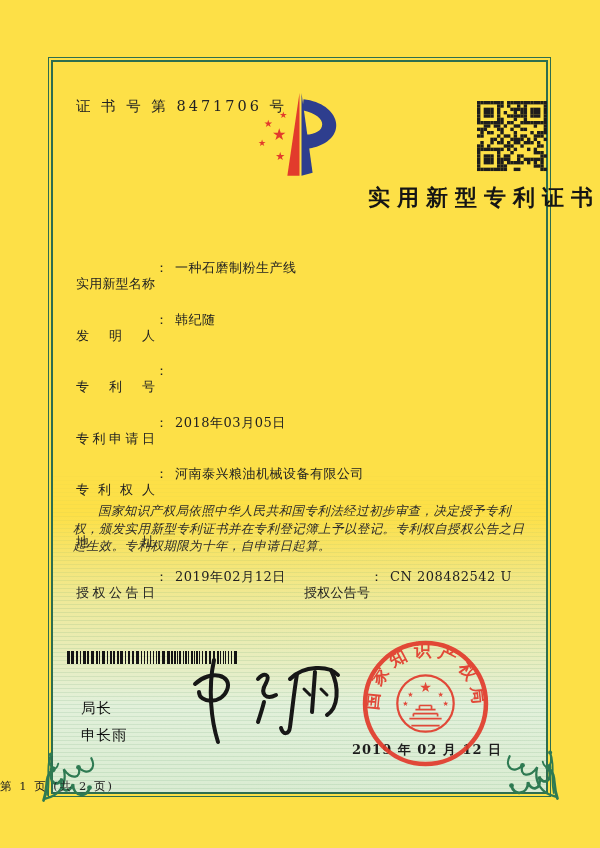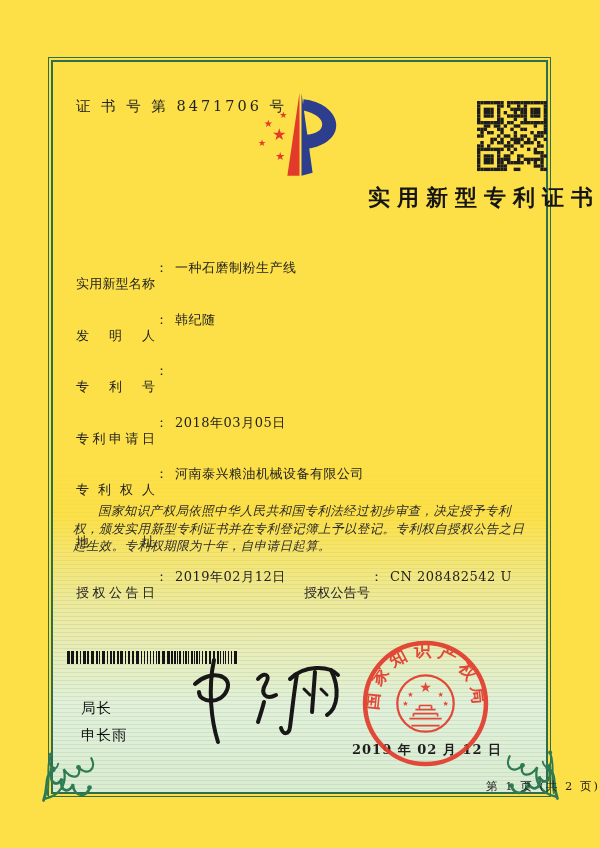--- a/index.html
+++ b/index.html
@@ -48,21 +48,21 @@
   .barcode div { position:absolute; top:0; bottom:0; background:#141414; }
 
   .signer { position:absolute; left:81px; top:695px; font-size:14.5px; line-height:27px; color:#111;
             letter-spacing:1px; z-index:3; }
   .signature { position:absolute; left:178px; top:648px; width:175px; height:108px; z-index:4; }
 
   .seal-date { position:absolute; left:352px; top:741px; width:156px; font-size:13px; font-weight:bold;
                letter-spacing:1px; color:#1d1d1d; z-index:3; }
   .seal { position:absolute; left:359px; top:637px; width:133px; height:133px; opacity:.92; z-index:4; }
 
-  .page-no { position:absolute; left:0; right:0; top:779px; text-align:right; font-size:11.5px;
+  .page-no { position:absolute; left:0; right:0; top:779px; text-align:left; font-size:11.5px;
              letter-spacing:2px; color:#222; z-index:3; }
   .footer-note { position:absolute; left:0; right:0; top:812px; text-align:center; font-size:12.5px;
              font-style:italic; letter-spacing:3px; color:#2e2e2e; }
 </style>
 </head>
 <body>
 
 <div class="page">
 
   <div class="frame">

